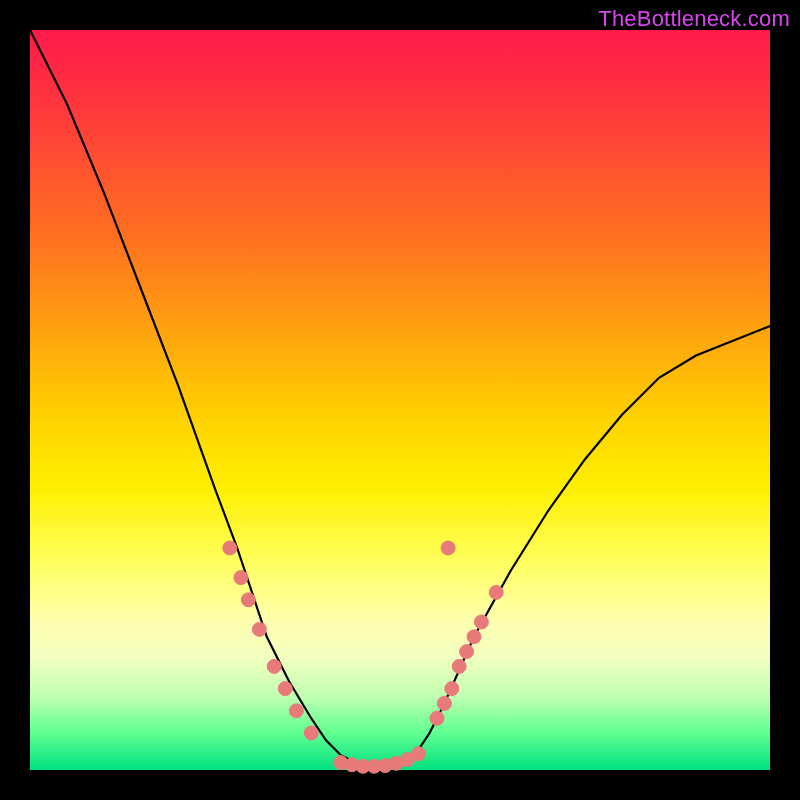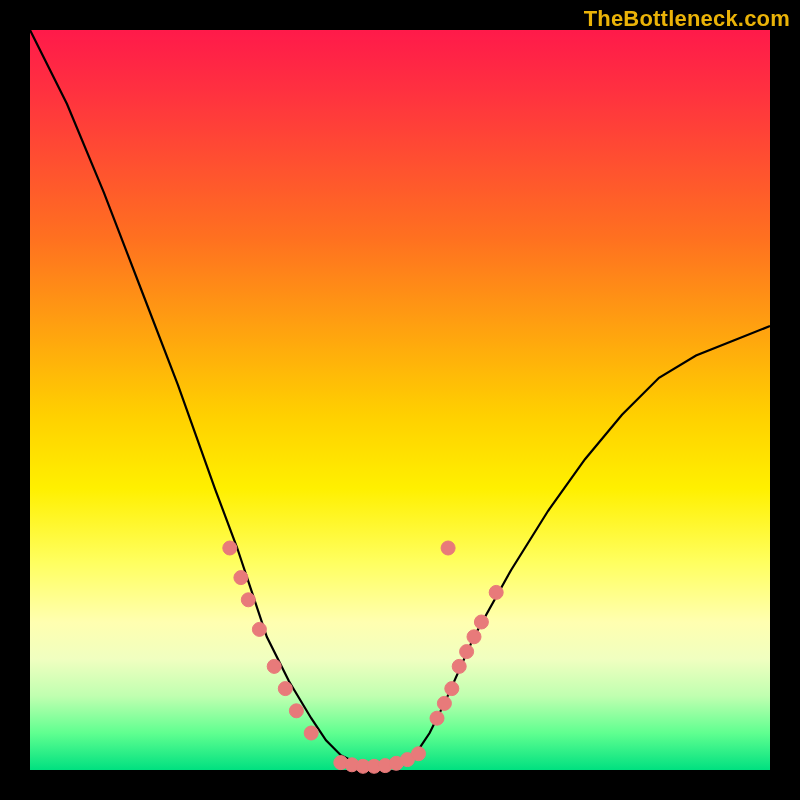--- a/index.html
+++ b/index.html
@@ -30,22 +30,22 @@
       #c0ffb0 90%,
       #60ff90 95%,
       #00e080 100%);
   }
   .watermark {
     position: absolute;
     top: 6px;
     right: 10px;
     font-family: Arial, Helvetica, sans-serif;
     font-size: 22px;
-    color: #eab308;
-    font-weight: 700;
+    color: #d946ef;
+    font-weight: 400;
     letter-spacing: 0.2px;
   }
   svg.curve {
     position: absolute;
     left: 0; top: 0;
     width: 740px;
     height: 740px;
     overflow: visible;
   }
   .curve-path {

